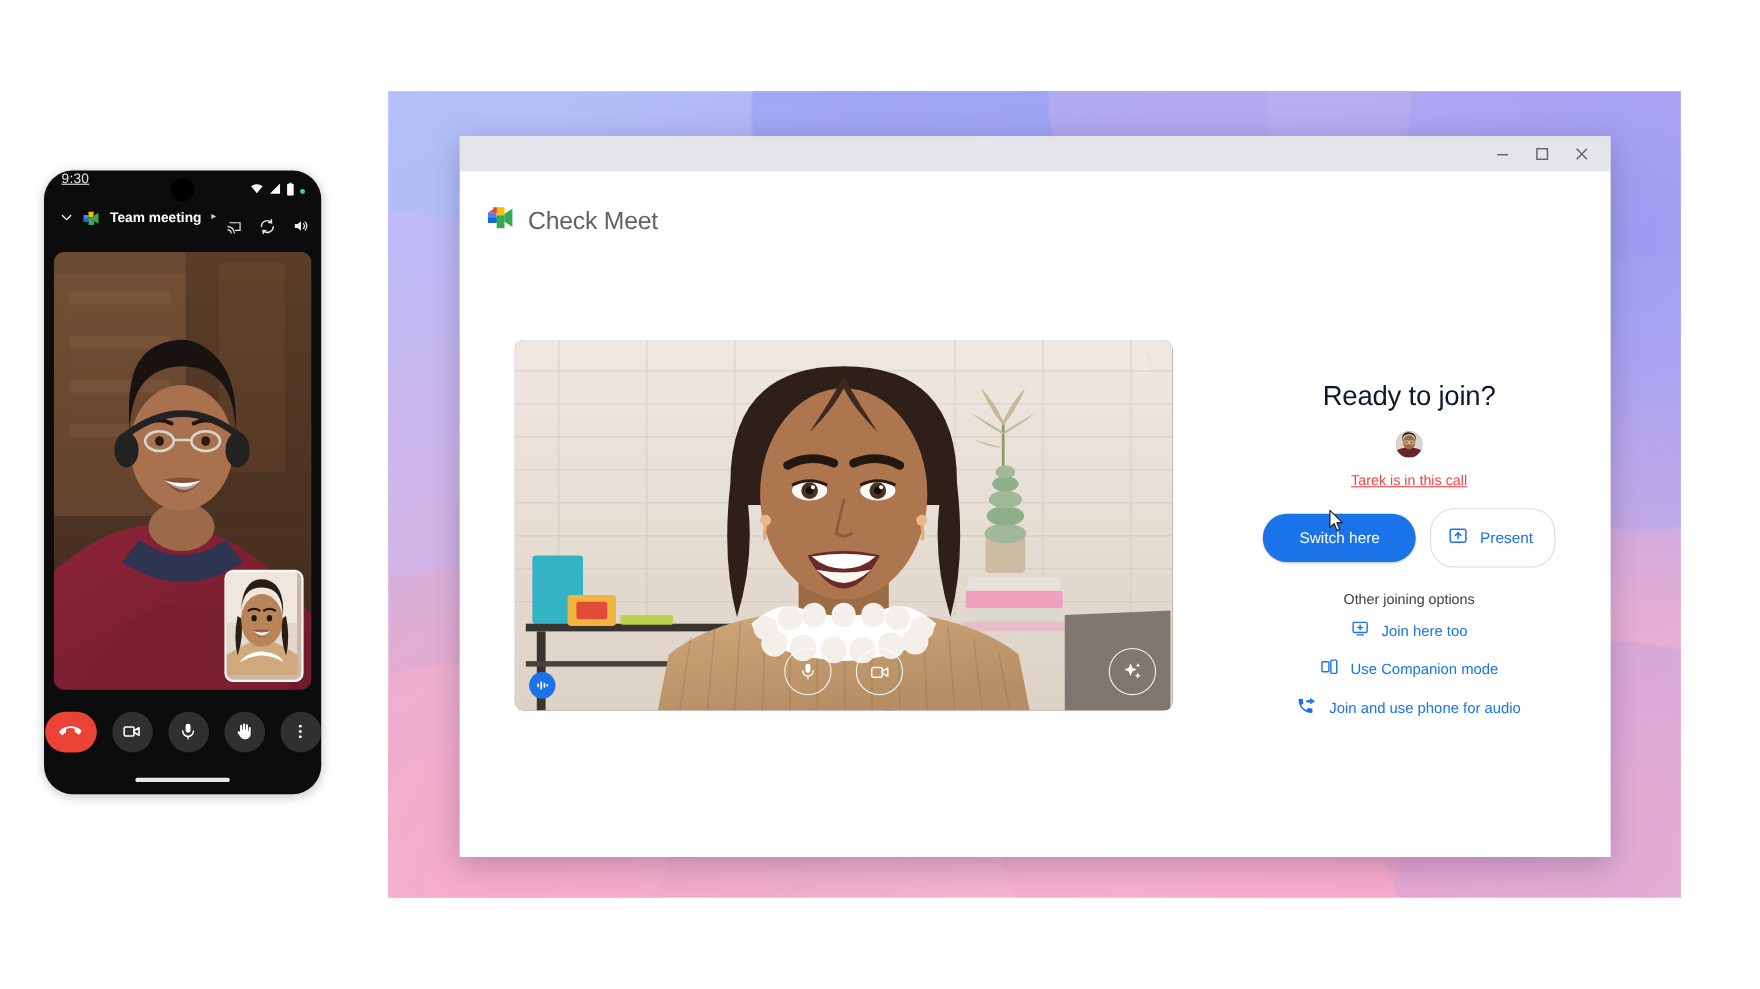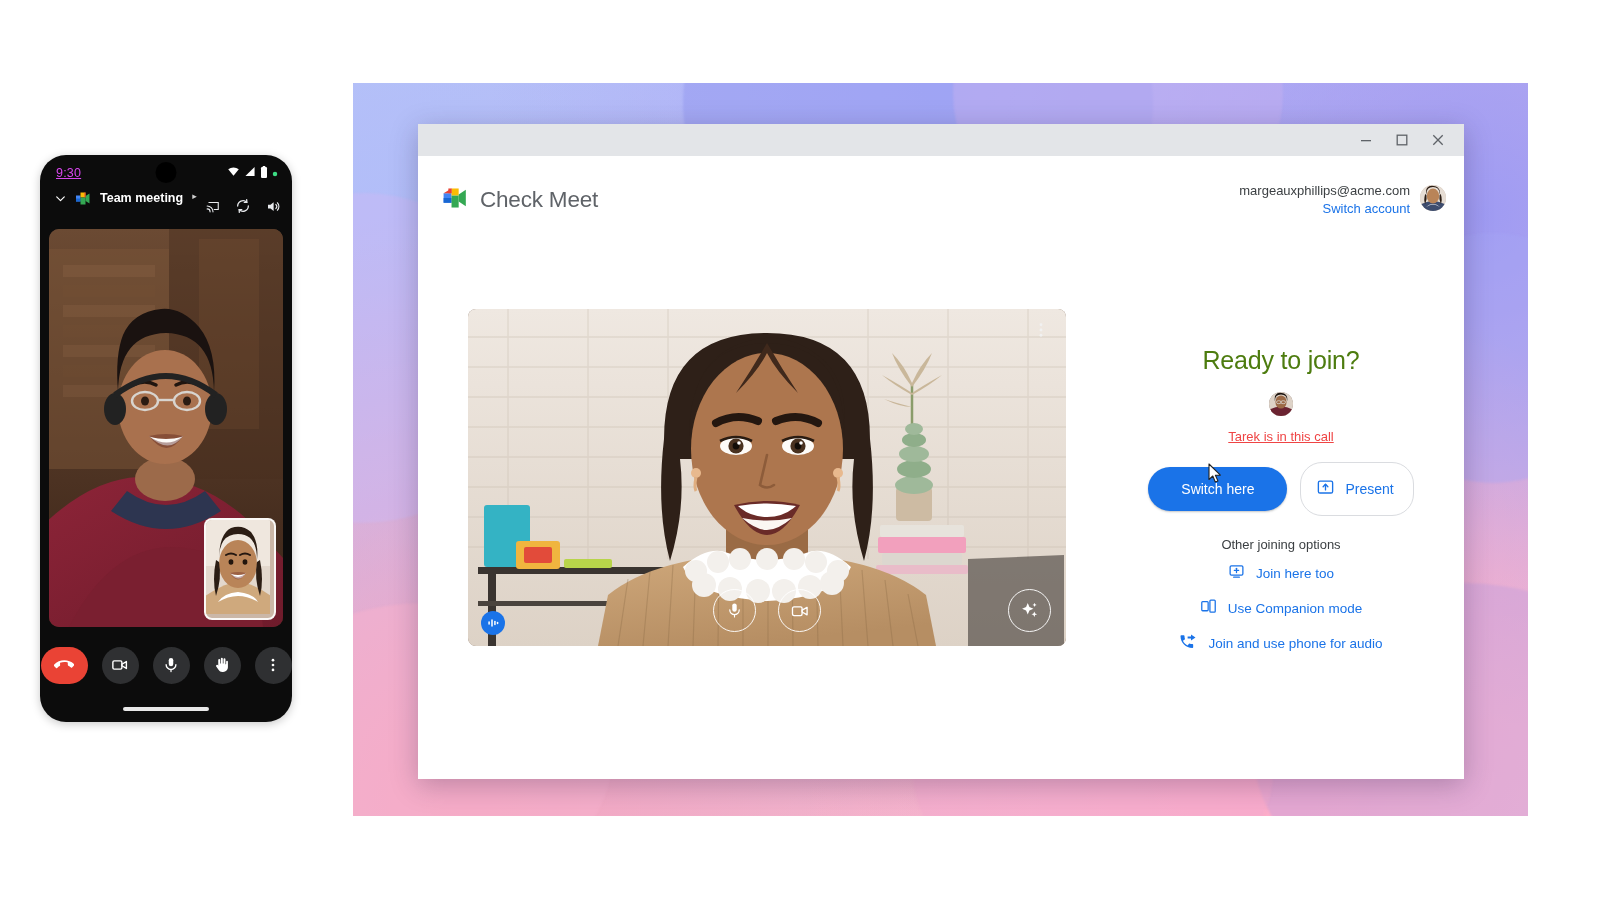--- a/index.html
+++ b/index.html
@@ -10,22 +10,22 @@
   }
   .stage{position:relative;width:1600px;height:899px;}
 
   
   .phone{
     position:absolute;left:40px;top:155px;width:252px;height:567px;
     background:#0c0c0c;border-radius:26px;overflow:hidden;
     box-shadow:0 2px 10px rgba(0,0,0,.22);
   }
   .phone-status{
-    position:relative;height:36px;display:flex;align-items:center;
-    padding:0 16px;color:#d946ef;font-size:12.5px;text-decoration:underline;
+    position:relative;height:36px;display:flex;
+    padding:0 16px;color:#e5e5e5;font-size:12.5px;text-decoration:underline;
   }
   .phone-time{letter-spacing:.2px;font-size:12.5px;}
   .phone-notch{
     position:absolute;left:50%;top:7px;transform:translateX(-50%);
     width:21px;height:21px;border-radius:50%;background:#000;
   }
   .phone-status-right{
     position:absolute;right:14px;top:0;height:36px;
     display:flex;align-items:center;gap:4px;
   }
@@ -148,21 +148,21 @@
     position:absolute;left:50px;top:512px;height:30px;padding:0 16px;
     border:1px solid #dadce0;border-radius:16px;background:#fff;
     display:inline-flex;align-items:center;gap:9px;cursor:pointer;
   }
   .checkbtn span{font-size:13px;color:#3c4043;}
 
   
   .joinpanel{
     position:absolute;left:700px;top:190px;width:326px;text-align:center;
   }
-  .jp-title{font-size:25px;color:#4d7c0f;font-weight:normal;letter-spacing:-.2px;}
+  .jp-title{font-size:25px;color:#0f172a;font-weight:normal;letter-spacing:-.2px;}
   .jp-avatar{
     width:24px;height:24px;border-radius:50%;margin:17px auto 0;overflow:hidden;
     background:#8e7f74;
   }
   .jp-sub{margin-top:13px;font-size:13px;color:#ef4444;text-decoration:underline;}
   .jp-actions{
     margin-top:18px;display:flex;align-items:center;justify-content:center;gap:13px;
   }
   .btn-primary{
     position:relative;height:44px;padding:0 33px;border-radius:22px;background:#1a73e8;
@@ -408,37 +408,20 @@
               <path d="M12 3 h9 v9 h-9z" fill="#fbbc04"></path>
               <path d="M12 12 h9 v15 h-9z" fill="#34a853"></path>
               <path d="M21 10.5 L30 4.5 v21 l-9 -6z" fill="#34a853"></path>
               <path d="M12 3 h-4 a0 0 0 0 0 0 0 v6 h4z" fill="#ea4335"></path>
               <path d="M2 9 L12 3 v6 z" fill="#ea4335"></path>
             </svg>
           </span>
           <span class="brand-text"><b>Check</b> <span>Meet</span></span>
         </div>
 
-        <div class="acct">
-          <div class="acct-txt">
-            <div class="acct-email">margeauxphillips@acme.com</div>
-            <div class="acct-switch">Switch account</div>
-          </div>
-          <div class="avatar-hdr">
-            <svg width="26" height="26" viewBox="0 0 26 26">
-              <rect width="26" height="26" fill="#e6ddd4"></rect>
-              <path d="M-2 26 L-2 21 Q6 16 13 16 Q20 16 28 21 L28 26Z" fill="#3d4c6e"></path>
-              <path d="M6 22 Q13 17 20 22 Q17 19 13 19 Q9 19 6 22Z" fill="#fff"></path>
-              <ellipse cx="13" cy="11" rx="6.2" ry="7.4" fill="#b98458"></ellipse>
-              <path d="M6.4 10 Q6 2 13 2 Q20 2 19.6 10 Q21 4 16 1.6 Q10 -.5 7 3 Q5.4 5.4 6.4 10Z" fill="#2b1d14"></path>
-              <path d="M5.2 9 Q3.4 15 5.2 19 Q7.4 14 6.4 10Z" fill="#2b1d14"></path>
-              <path d="M20.8 9 Q22.6 15 20.8 19 Q18.6 14 19.6 10Z" fill="#2b1d14"></path>
-            </svg>
-          </div>
-        </div>
       </div>
 
       <div class="preview">
         <svg width="598" height="337" viewBox="0 0 598 337" preserveAspectRatio="xMidYMid slice">
           <defs>
             <linearGradient id="wallg" x1="0" y1="0" x2="0" y2="1">
               <stop offset="0" stop-color="#efe8e1"></stop>
                 <stop offset="1" stop-color="#ddd2c6"></stop>
             </linearGradient>
             <linearGradient id="swt" x1="0" y1="0" x2="0.4" y2="1">

